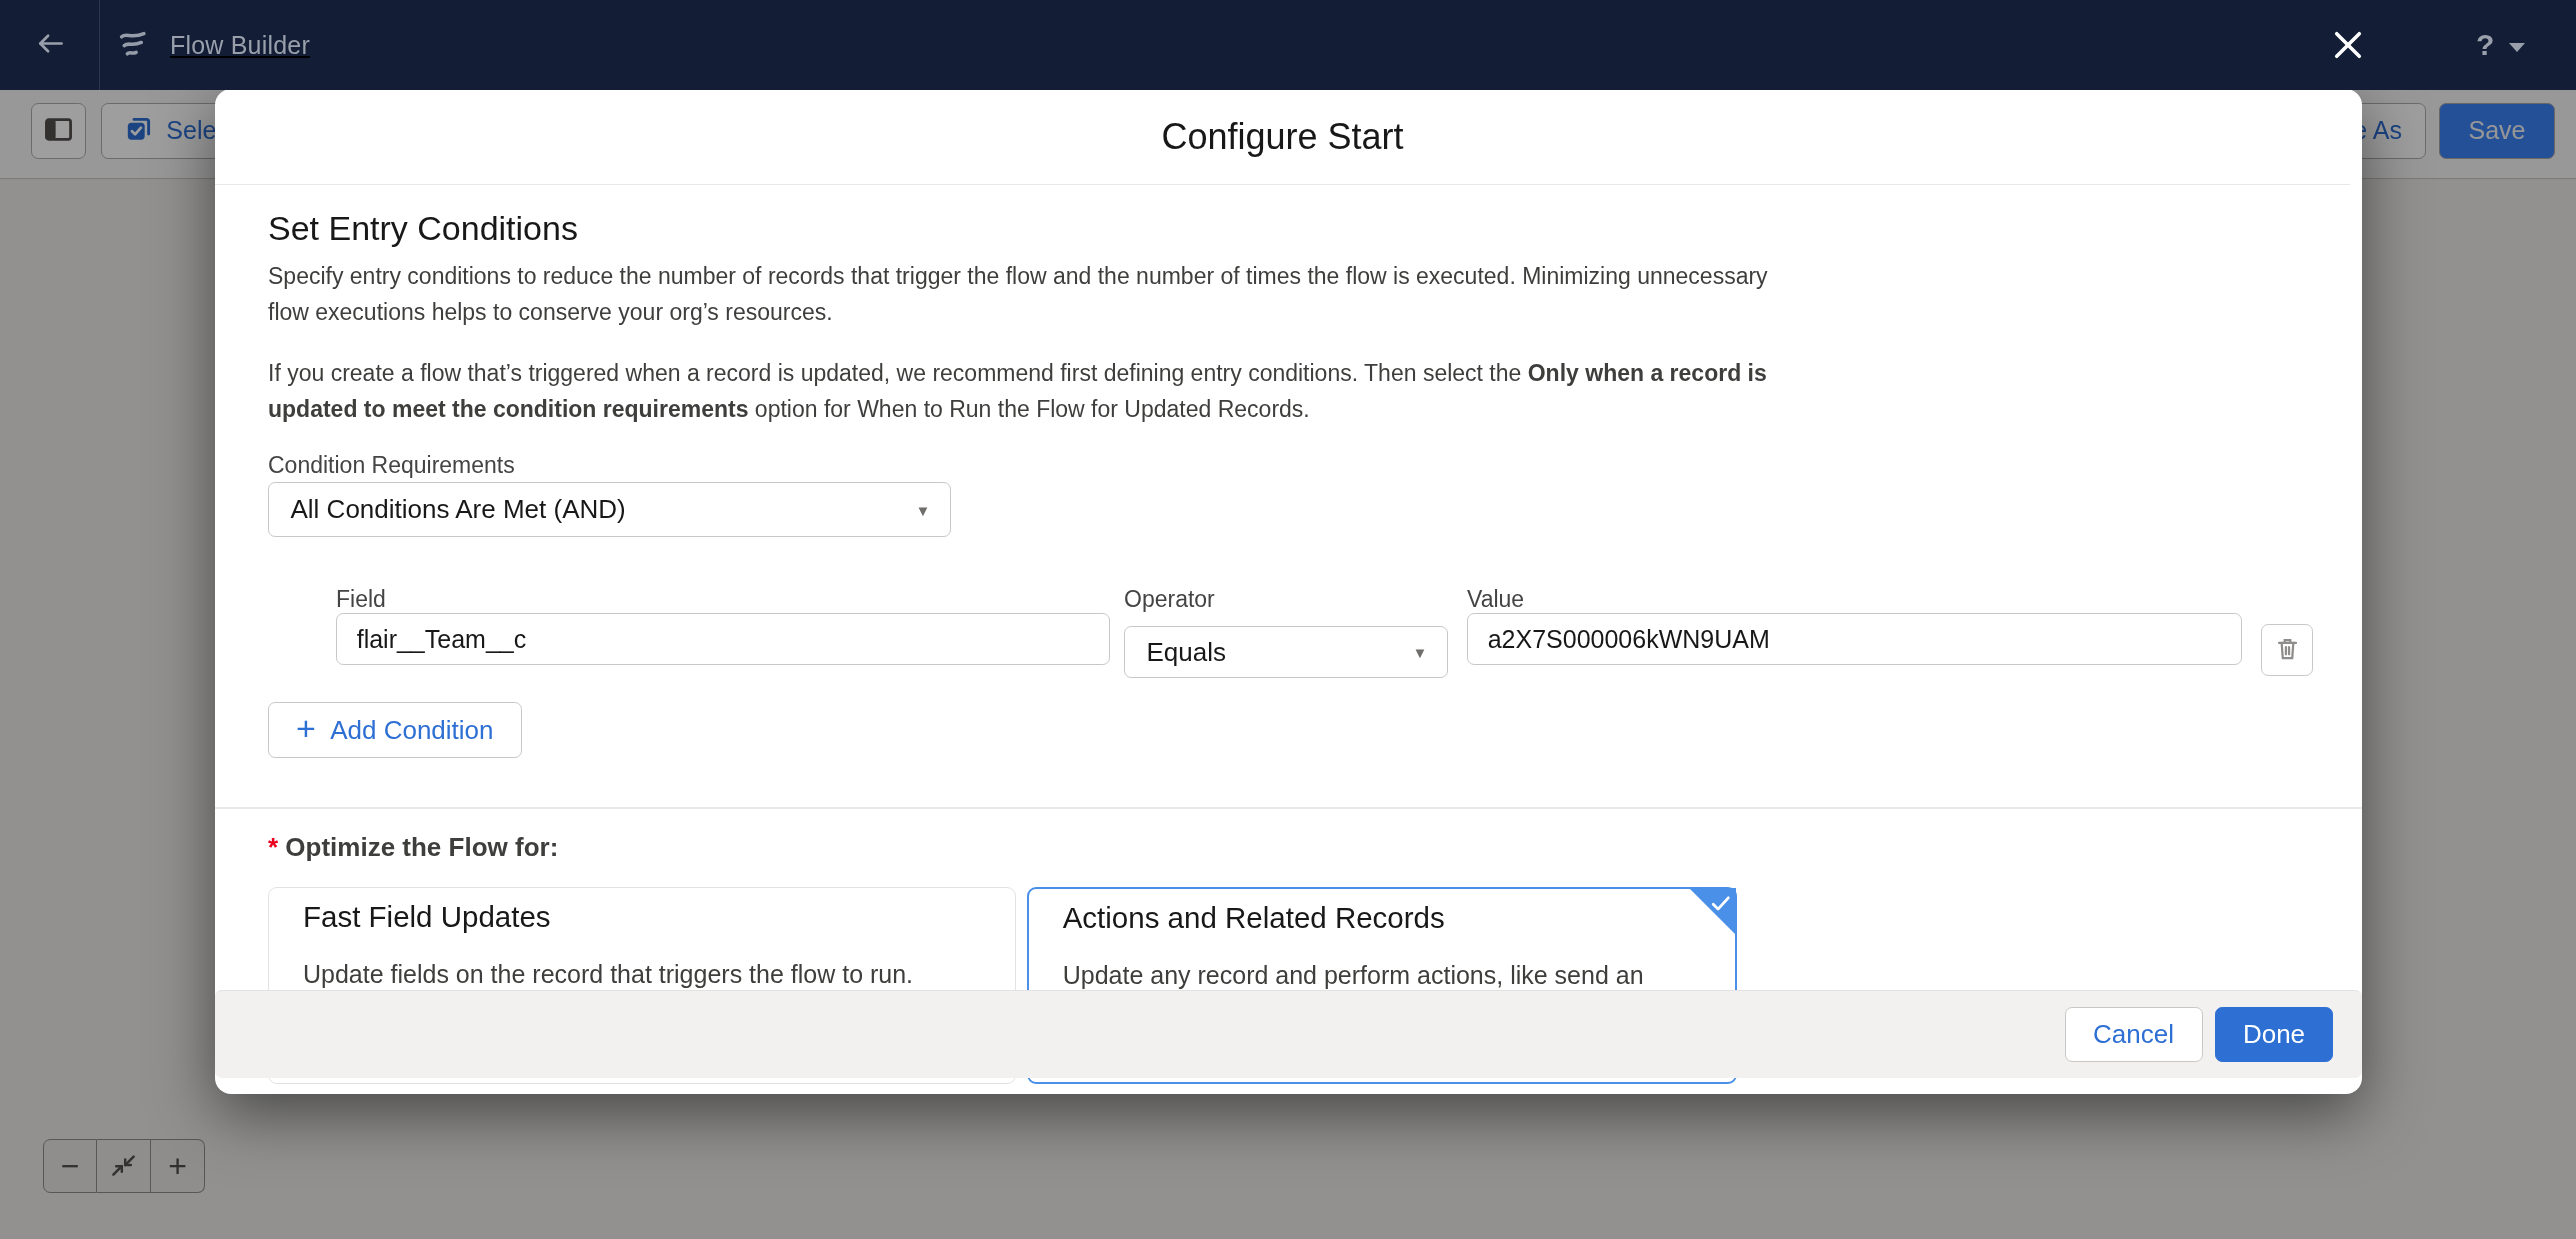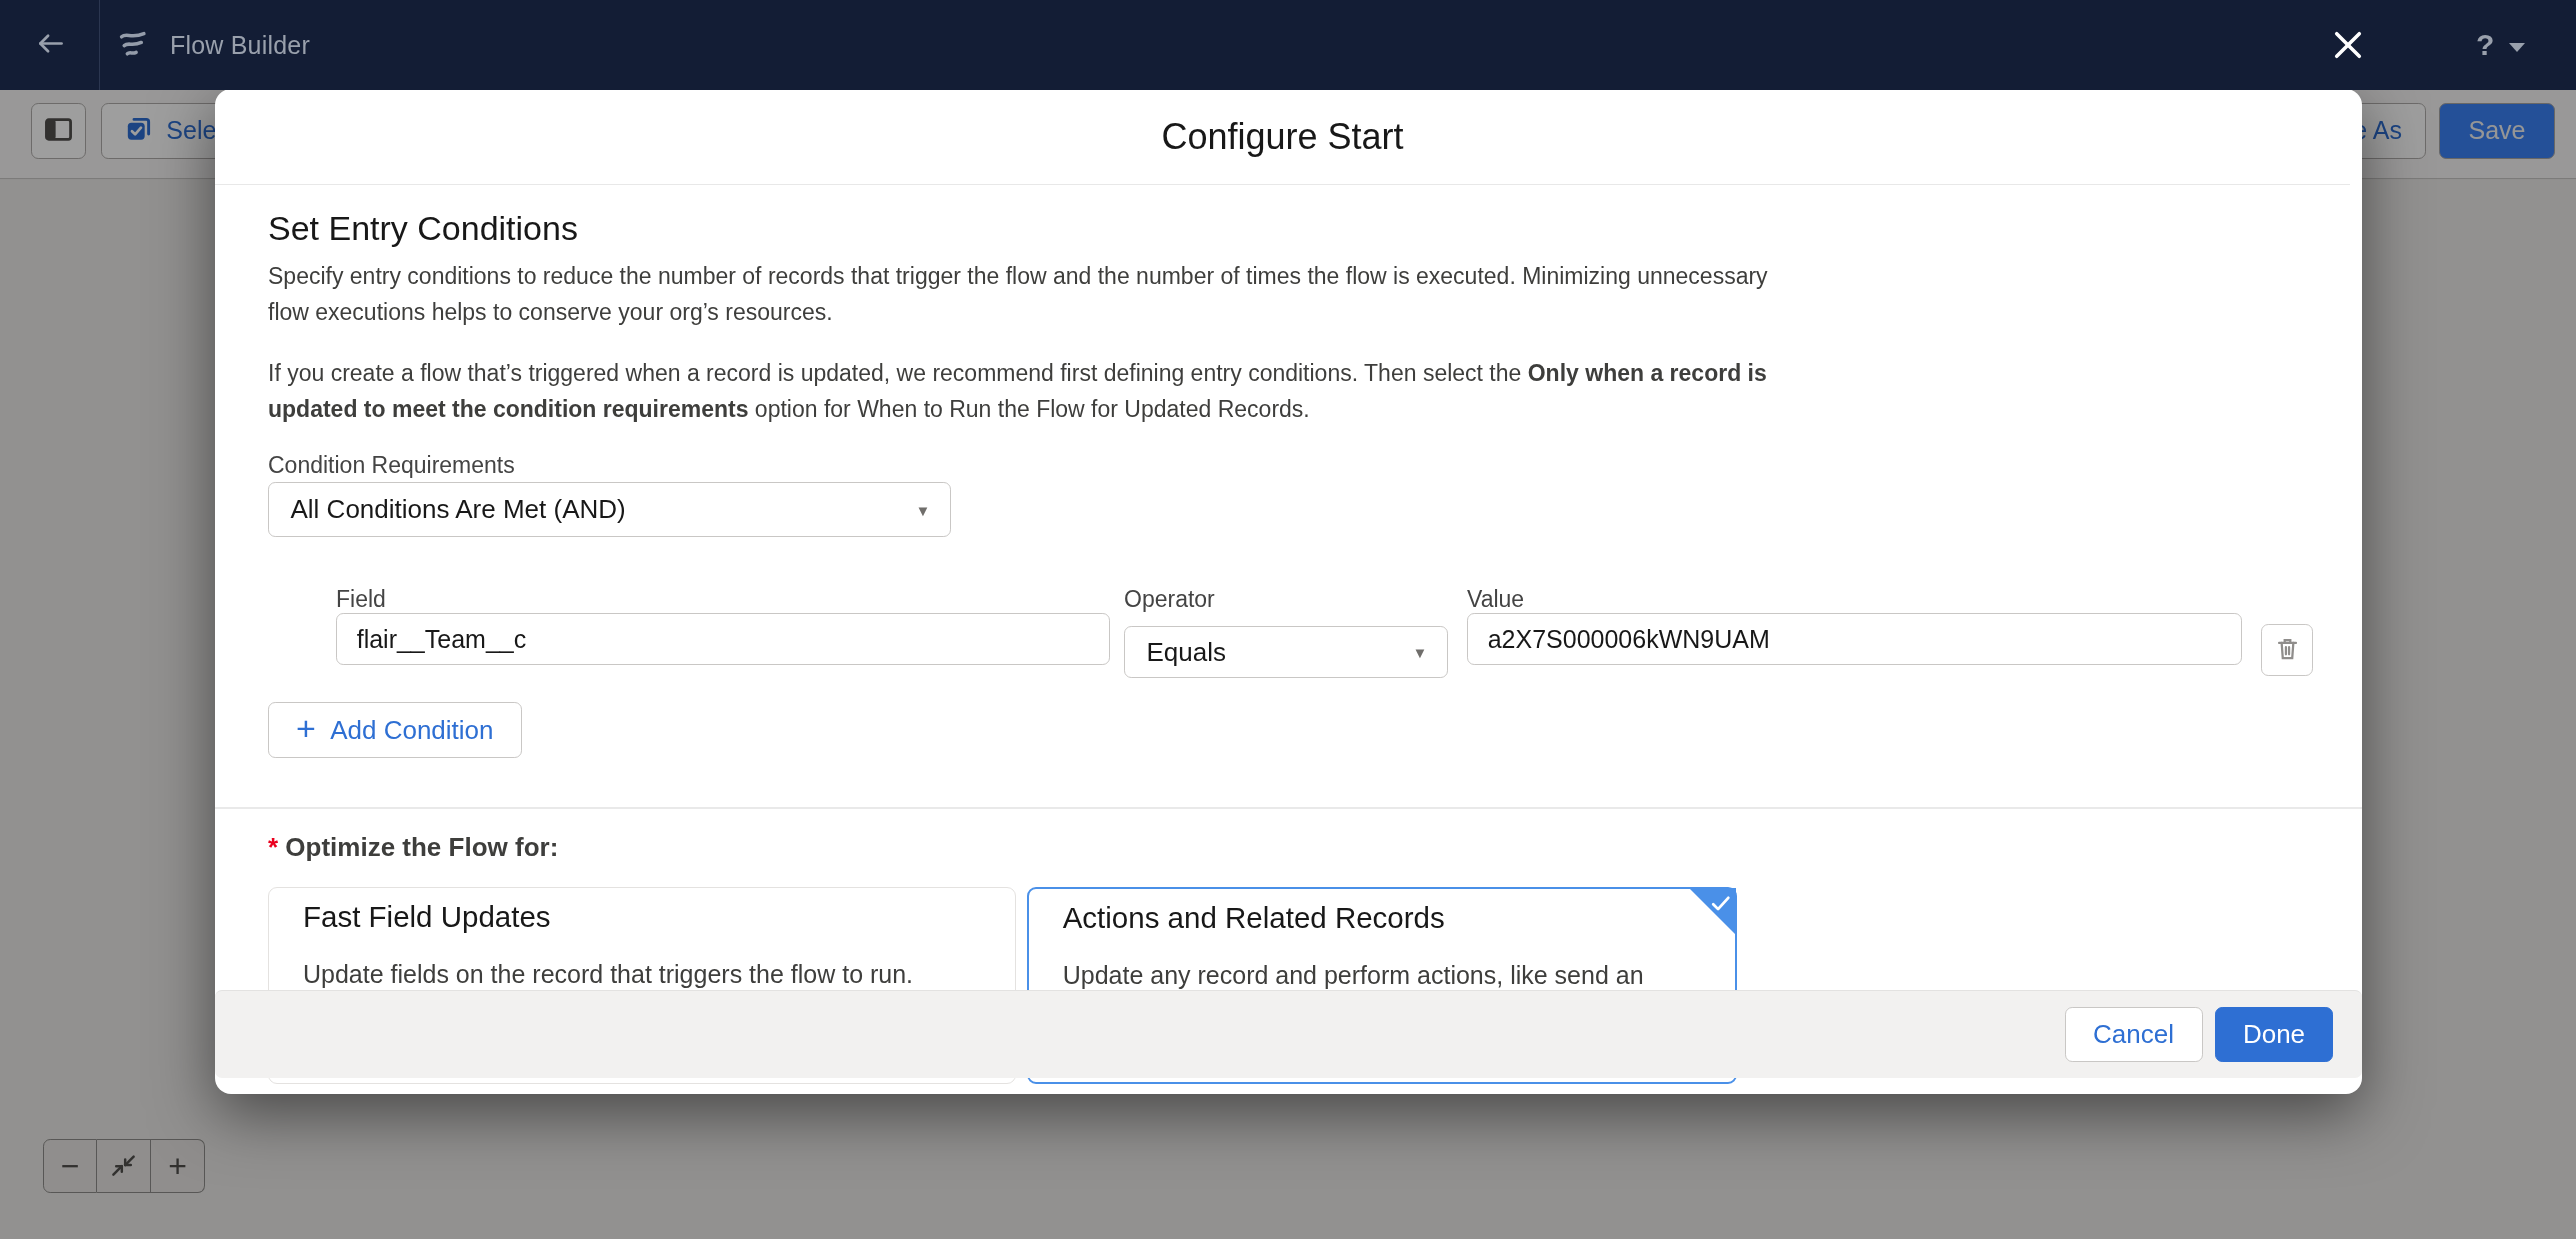--- a/index.html
+++ b/index.html
@@ -2,21 +2,21 @@
 <html style="font-size:14.3px"><head>
 <meta charset="utf-8">
 <style>
   * { margin:0; padding:0; box-sizing:border-box; }
   body { font-family:"Liberation Sans", sans-serif; background:#444; }
   .screen { position:relative; width:2576px; height:1240px; overflow:hidden; background:#e9e7e5; }
 
   
   .app-header { position:absolute; top:0; left:0; right:0; height:90px; background:#131d35; z-index:40; }
   .back-zone { position:absolute; left:0; top:0; width:100px; height:90px; display:flex; align-items:center; justify-content:center; border-right:0.9px solid #2b3650; cursor:pointer; }
-  .brand { position:absolute; left:118px; top:0; height:90px; display:flex; align-items:center; gap:23px; }
+  .brand { position:absolute; left:118px; top:0; height:90px; display:flex; align-items:center; gap:23px;text-decoration:underline; }
   .brand-title { color:#99a0ac; font-size:25px; letter-spacing:0.2px; }
   .close-btn { position:absolute; left:2326px; top:25px; width:43px; height:43px; display:flex; align-items:center; justify-content:center; cursor:pointer; }
   .help-group { position:absolute; left:2476px; top:0; height:90px; display:flex; align-items:center; gap:14.3px; cursor:pointer; }
   .help-q { color:#99a0ac; font-size:30px; font-weight:700; }
   .help-caret { width:0; height:0; border-left:8px solid transparent; border-right:8px solid transparent; border-top:9.8px solid #99a0ac; margin-top:5.4px; }
 
   
   .workspace { position:absolute; top:90px; left:0; right:0; bottom:0; z-index:10; }
   .toolbar { position:absolute; top:0; left:0; right:0; height:89px; background:#f7f6f5; border-bottom:1.8px solid #c9c7c5; }
   .tb-btn { position:absolute; top:12.5px; height:56px; background:#fff; border:0.9px solid #b0adab; border-radius:7.2px; display:flex; align-items:center; justify-content:center; gap:14.3px; cursor:pointer; }

